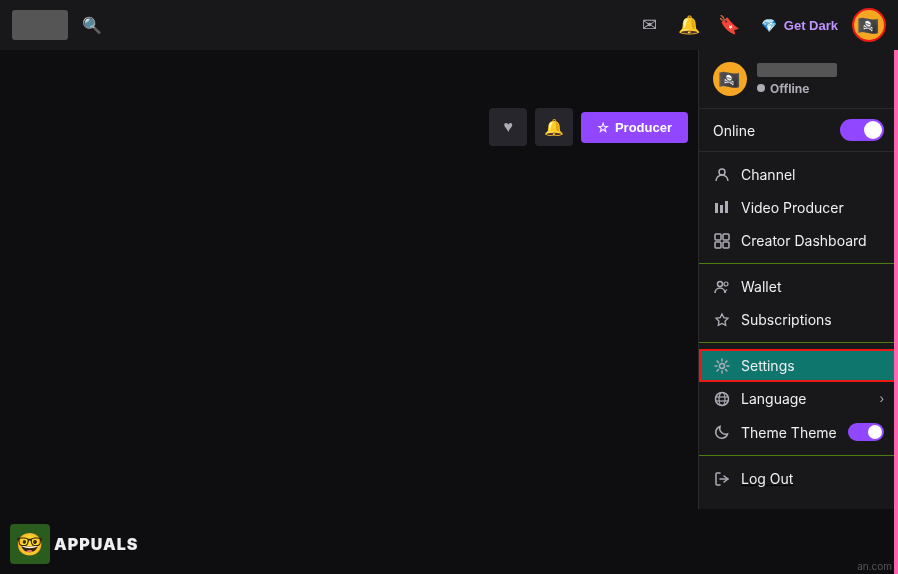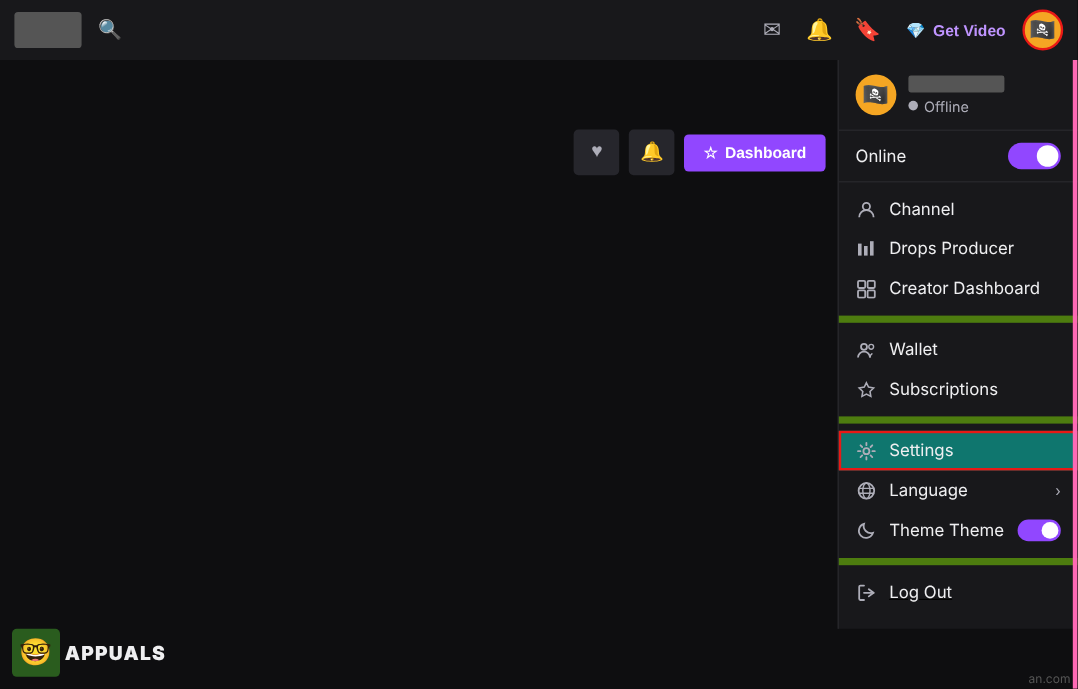--- a/index.html
+++ b/index.html
@@ -192,20 +192,21 @@
       height: 14px;
       border-radius: 2px;
       margin-bottom: 4px;
     }
     .dropdown-status {
       display: flex;
       align-items: center;
       gap: 5px;
       font-size: 12px;
       color: #adadb8;
+      font-weight: bold;
     }
     .status-dot {
       width: 8px;
       height: 8px;
       border-radius: 50%;
       background: #adadb8;
     }
 
     
     .online-row {
@@ -233,21 +234,21 @@
       height: 18px;
       background: white;
       border-radius: 50%;
       position: absolute;
       top: 2px;
       right: 2px;
     }
 
     
     .menu-section {
-      border-bottom: 6px solid #4d7c0f;
+      border-bottom: 1px solid #4d7c0f;
       padding: 6px 0;
     }
     .menu-section:last-child {
       border-bottom: none;
       text-decoration: underline;
     }
     .menu-item {
       display: flex;
       align-items: center;
       gap: 10px;
@@ -363,40 +364,40 @@
       <span>✉</span>
     </button>
     <button class="nav-icon-btn">
       <span>🔔</span>
     </button>
     <button class="nav-icon-btn">
       <span>🔖</span>
     </button>
     <button class="get-bits-btn">
       <span>💎</span>
-      <span>Get Video</span>
+      <span>Get Dark</span>
     </button>
     <div class="avatar-btn active">
       <span>🏴‍☠️</span>
     </div>
   </div>
 </div>
 
 <div class="main-content">
 
   <div class="action-buttons">
     <button class="heart-btn">
       <span>♥</span>
     </button>
     <button class="bell-btn">
       <span>🔔</span>
     </button>
     <button class="subscribe-btn">
       <span>☆</span>
-      <span>Dashboard</span>
+      <span>Producer</span>
     </button>
   </div>
 
   <div class="watermark">
     <div class="watermark-icon">
       <span>🤓</span>
     </div>
     <div class="watermark-text">
       <span>APPUALS</span>
     </div>
@@ -439,21 +440,21 @@
       <span class="menu-item-label">Channel</span>
     </div>
     <div class="menu-item">
       <span class="menu-item-icon">
         <svg width="16" height="16" viewBox="0 0 16 16" fill="none">
           <rect x="1" y="3" width="3" height="10" fill="#adadb8"></rect>
           <rect x="6" y="5" width="3" height="8" fill="#adadb8"></rect>
           <rect x="11" y="1" width="3" height="12" fill="#adadb8"></rect>
         </svg>
       </span>
-      <span class="menu-item-label">Drops Producer</span>
+      <span class="menu-item-label">Video Producer</span>
     </div>
     <div class="menu-item">
       <span class="menu-item-icon">
         <svg width="16" height="16" viewBox="0 0 16 16" fill="none">
           <rect x="1" y="1" width="6" height="6" rx="1" stroke="#adadb8" stroke-width="1.5"></rect>
           <rect x="9" y="1" width="6" height="6" rx="1" stroke="#adadb8" stroke-width="1.5"></rect>
           <rect x="1" y="9" width="6" height="6" rx="1" stroke="#adadb8" stroke-width="1.5"></rect>
           <rect x="9" y="9" width="6" height="6" rx="1" stroke="#adadb8" stroke-width="1.5"></rect>
         </svg>
       </span>

